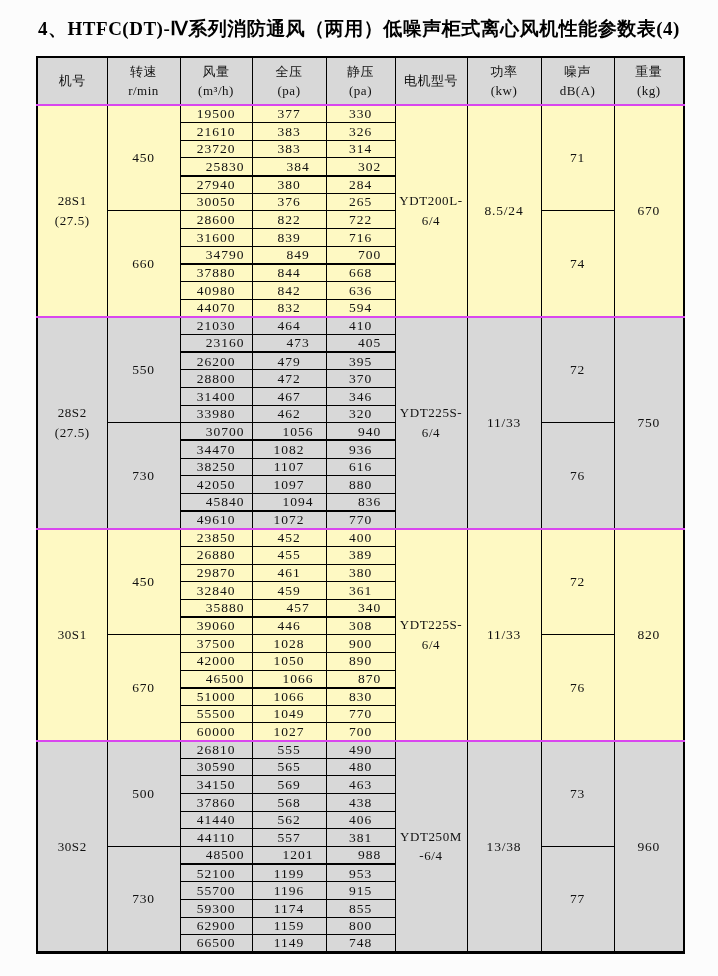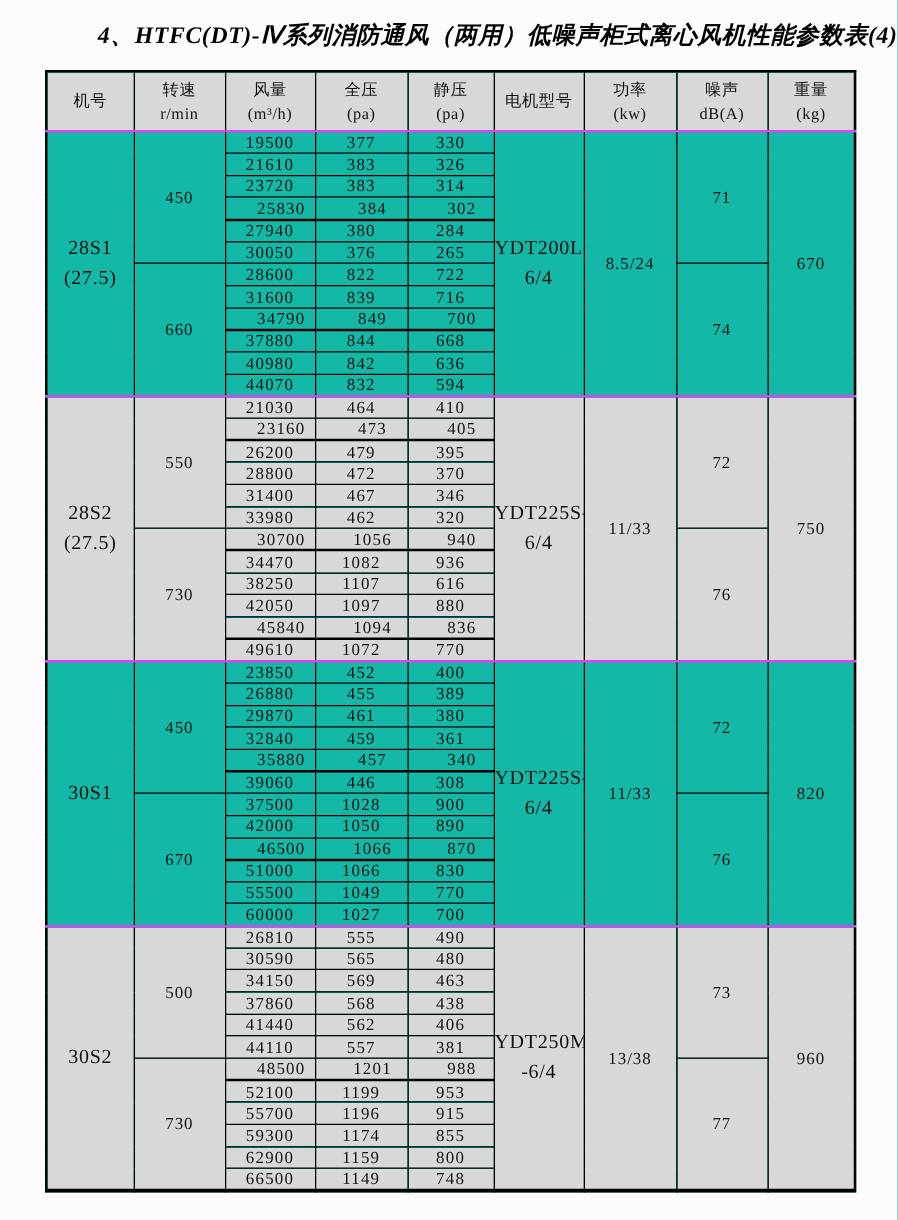--- a/index.html
+++ b/index.html
@@ -5,36 +5,35 @@
   html, body { margin: 0; padding: 0; }
   body {
     width: 718px; height: 976px;
     background: #fcfcfc;
     font-family: "Liberation Serif", serif;
     color: #111;
   }
   .page { position: relative; width: 718px; height: 976px; overflow: hidden; }
   .title {
     margin: 0; padding-top: 15px;
-    text-align: right;
+    text-align: center;
     font-size: 19px; font-weight: bold;
     letter-spacing: 0.5px;
     line-height: 27px;
     color: #000;
     white-space: nowrap;
-    font-style: italic;
   }
   table.spec {
     border-collapse: collapse;
     table-layout: fixed;
     width: 647px;
     margin: 14px 15px 0 36px;
     border: 2px solid #000;
     border-bottom: 3px solid #000;
-    background: #14b8a6;
+    background: #fef9c3;
   }
   col.c-model  { width: 70px; }
   col.c-speed  { width: 73px; }
   col.c-flow   { width: 72px; }
   col.c-ptot   { width: 74px; }
   col.c-pstat  { width: 69px; }
   col.c-motor  { width: 72px; }
   col.c-power  { width: 74px; }
   col.c-noise  { width: 73px; }
   col.c-weight { width: 70px; }
@@ -52,21 +51,21 @@
     height: 46px;
     line-height: 1.5;
     letter-spacing: 0.5px;
   }
   tr.data-row { height: 17.66px; }
   td {
     font-size: 13.5px;
     letter-spacing: 1px;
     line-height: 1.15;
   }
-  td.model-cell, td.motor-cell { letter-spacing: 0.6px; line-height: 1.5; font-size: 16px; }
+  td.model-cell, td.motor-cell { letter-spacing: 0.6px; line-height: 1.5; font-size: 13px; }
   td.speed-cell, td.noise-cell, td.power-cell, td.weight-cell { letter-spacing: 0.8px; }
   tr.shaded td { background: #d8d8d8; }
   tr.block-start td { border-top: 2px solid #d946ef; }
   tr.thick td.dcol { border-bottom: 2.5px solid #000; padding-left: 18px; }
 </style>
 </head>
 <body>
 
 <div class="page">
   <div class="title">4、HTFC(DT)-Ⅳ系列消防通风（两用）低噪声柜式离心风机性能参数表(4)</div>

